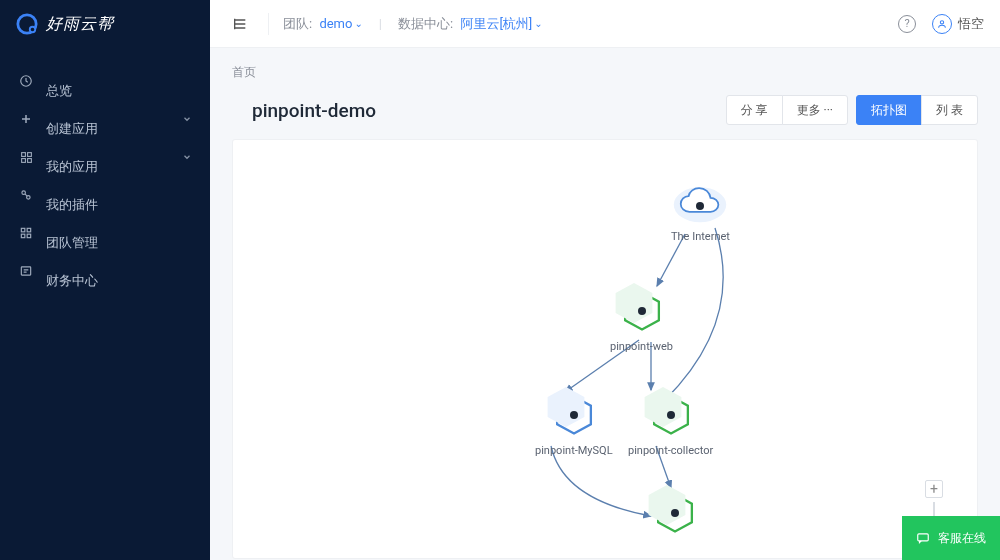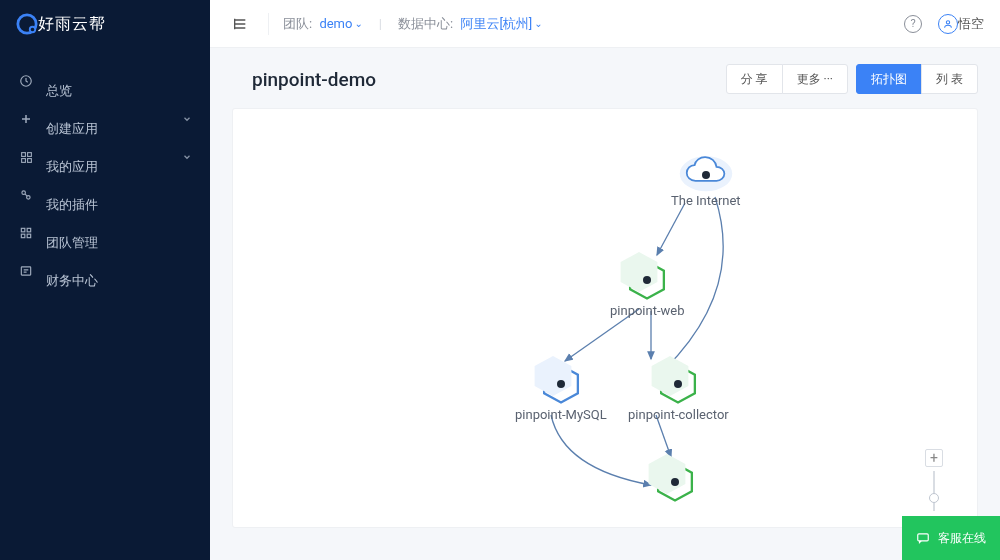--- a/index.html
+++ b/index.html
@@ -1,56 +1,56 @@
 <!DOCTYPE html>
 <html><head>
   <meta charset="utf-8">
   <style>
     * { margin: 0; padding: 0; box-sizing: border-box; }
     body { font-family: -apple-system, BlinkMacSystemFont, "Segoe UI", Roboto, "PingFang SC", "Microsoft YaHei", sans-serif; font-size: 13px; color: #333; background: #f5f7fa; width: 1000px; height: 560px; overflow: hidden; position: relative; }
     
     .sidebar { position: absolute; left: 0; top: 0; width: 210px; height: 560px; background: #0a1a35; color: #aab5c5; }
-    .logo-row { display: flex; align-items: center; height: 48px; padding: 0 16px; gap: 0; }
+    .logo-row { display: flex; align-items: center; height: 48px; padding: 0 16px; gap: 8px; font-style: italic; }
     .logo-icon { width: 22px; height: 22px; }
     .logo-text { color: #fff; font-size: 16px; font-weight: 500; letter-spacing: 1px; }
     .nav { padding-top: 14px; }
     .nav-item { display: flex; align-items: center; height: 38px; padding: 0 18px; cursor: pointer; color: #b9c4d4; font-size: 13px; }
     .nav-icon { width: 16px; display: inline-flex; justify-content: center; margin-right: 12px; opacity: 0.85; }
     .nav-label { flex: 1; margin-top: 20px; }
     .chevron { opacity: 0.7; }
     
     .topbar { position: absolute; left: 210px; top: 0; right: 0; height: 48px; background: #fff; border-bottom: 1px solid #eef0f3; display: flex; align-items: center; padding: 0 16px; gap: 14px; }
     .collapse-btn { width: 28px; height: 28px; display: flex; align-items: center; justify-content: center; cursor: pointer; color: #666; }
     .vsep { width: 1px; height: 22px; background: #eef0f3; }
     .hdr-label { color: #8a8f99; font-size: 13px; margin-right: 4px; }
     .hdr-value { color: #3b82f6; font-size: 13px; display: inline-flex; align-items: center; cursor: pointer; }
     .hdr-value .caret { margin-left: 2px; font-size: 10px; }
     .topbar-right { margin-left: auto; display: flex; align-items: center; gap: 16px; }
     .help-icon { width: 18px; height: 18px; border: 1.3px solid #8a8f99; border-radius: 50%; display: flex; align-items: center; justify-content: center; font-size: 11px; color: #8a8f99; cursor: pointer; }
-    .user { display: flex; align-items: center; cursor: pointer; }
+    .user { display: flex; align-items: center; gap: 6px; cursor: pointer; }
     .avatar { width: 20px; height: 20px; border-radius: 50%; border: 1.3px solid #3b82f6; display: flex; align-items: center; justify-content: center; }
     .avatar-inner { width: 10px; height: 10px; }
     .user-name { color: #555; font-size: 13px; }
     
     .content { position: absolute; left: 210px; top: 48px; right: 0; bottom: 0; background: #f5f7fa; padding: 16px 22px; overflow: hidden; }
     .breadcrumb { color: #8a8f99; font-size: 12px; margin-bottom: 14px; }
     .title-row { display: flex; align-items: center; margin-bottom: 14px; }
     .page-title { font-size: 19px; color: #1f2937; font-weight: 500; margin-left: 20px; }
     .title-actions { margin-left: auto; display: flex; gap: 8px; }
     .btn-group { display: flex; justify-content: space-between; }
     .btn { background: #fff; border: 1px solid #e2e5ea; color: #555; height: 30px; padding: 0 14px; display: inline-flex; align-items: center; font-size: 12px; cursor: pointer; }
     .btn + .btn { margin-left: -1px; }
     .btn-primary { background: #3b82f6; color: #fff; border-color: #3b82f6; border-radius: 3px 0 0 3px; }
     .btn-right { border-radius: 0 3px 3px 0; }
     .btn-single-l { border-radius: 3px 0 0 3px; }
     
     .canvas { background: #fff; border: 1px solid #eef0f3; border-radius: 3px; height: 420px; position: relative; overflow: hidden; }
     .canvas svg.edges { position: absolute; inset: 0; width: 100%; height: 100%; }
     .node { position: absolute; display: flex; flex-direction: column; align-items: center; }
-    .node-label { margin-top: 0; font-size: 13px; color: #5a6270; white-space: nowrap; }
+    .node-label { margin-top: 6px; font-size: 11px; color: #5a6270; white-space: nowrap; }
     
     .hex { width: 46px; height: 46px; position: relative; }
     .hex-halo { position: absolute; inset: -8px; }
     .hex svg { width: 100%; height: 100%; }
     .dot { position: absolute; top: 50%; left: 50%; width: 8px; height: 8px; background: #1f2937; border-radius: 50%; transform: translate(-50%, -50%); }
     
     .cloud-wrap { position: relative; width: 56px; height: 42px; }
     
     .zoom-ctrl { position: absolute; right: 34px; bottom: 16px; width: 18px; display: flex; flex-direction: column; align-items: center; }
     .zoom-plus { width: 18px; height: 18px; border: 1px solid #d9dde3; background: #fff; display: flex; align-items: center; justify-content: center; font-size: 14px; color: #888; cursor: pointer; border-radius: 2px; }
@@ -170,20 +170,21 @@
             <circle cx="12" cy="8" r="4"></circle>
             <path d="M4 21c0-4 4-6 8-6s8 2 8 6"></path>
           </svg>
         </span>
       <span class="user-name">悟空</span>
     </div>
   </div>
 </div>
 
 <div class="content">
+  <div class="breadcrumb">首页</div>
   <div class="title-row">
     <div class="page-title">pinpoint-demo</div>
     <div class="title-actions">
       <div class="btn-group">
         <div class="btn btn-single-l">分 享</div>
         <div class="btn btn-right">更多 ···</div>
       </div>
       <div class="btn-group">
         <div class="btn btn-primary">拓扑图</div>
         <div class="btn btn-right">列 表</div>
@@ -223,21 +224,21 @@
             <polygon points="30,4 54,17 54,43 30,56 6,43 6,17" fill="#eaf7ee"></polygon>
           </svg>
         <svg viewBox="0 0 60 60">
             <polygon points="30,6 52,18 52,42 30,54 8,42 8,18" fill="#fff" stroke="#3bb24a" stroke-width="3"></polygon>
           </svg>
         <span class="dot"></span>
       </div>
       <div class="node-label">pinpoint-web</div>
     </div>
 
-    <div class="node" style="left:282px; top:252px;">
+    <div class="node" style="left:302px; top:252px;">
       <div class="hex">
         <svg class="hex-halo" viewBox="0 0 60 60">
             <polygon points="30,4 54,17 54,43 30,56 6,43 6,17" fill="#eaf2fd"></polygon>
           </svg>
         <svg viewBox="0 0 60 60">
             <polygon points="30,6 52,18 52,42 30,54 8,42 8,18" fill="#fff" stroke="#4a88d8" stroke-width="3"></polygon>
           </svg>
         <span class="dot"></span>
       </div>
       <div class="node-label">pinpoint-MySQL</div>

